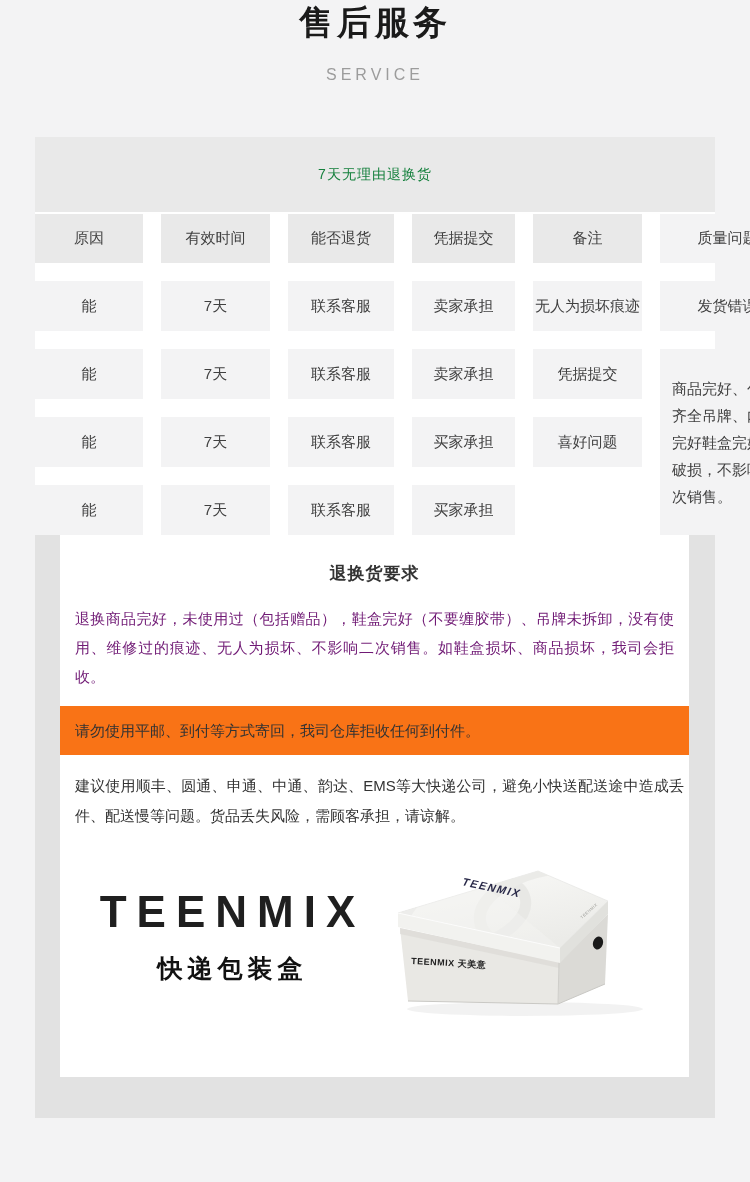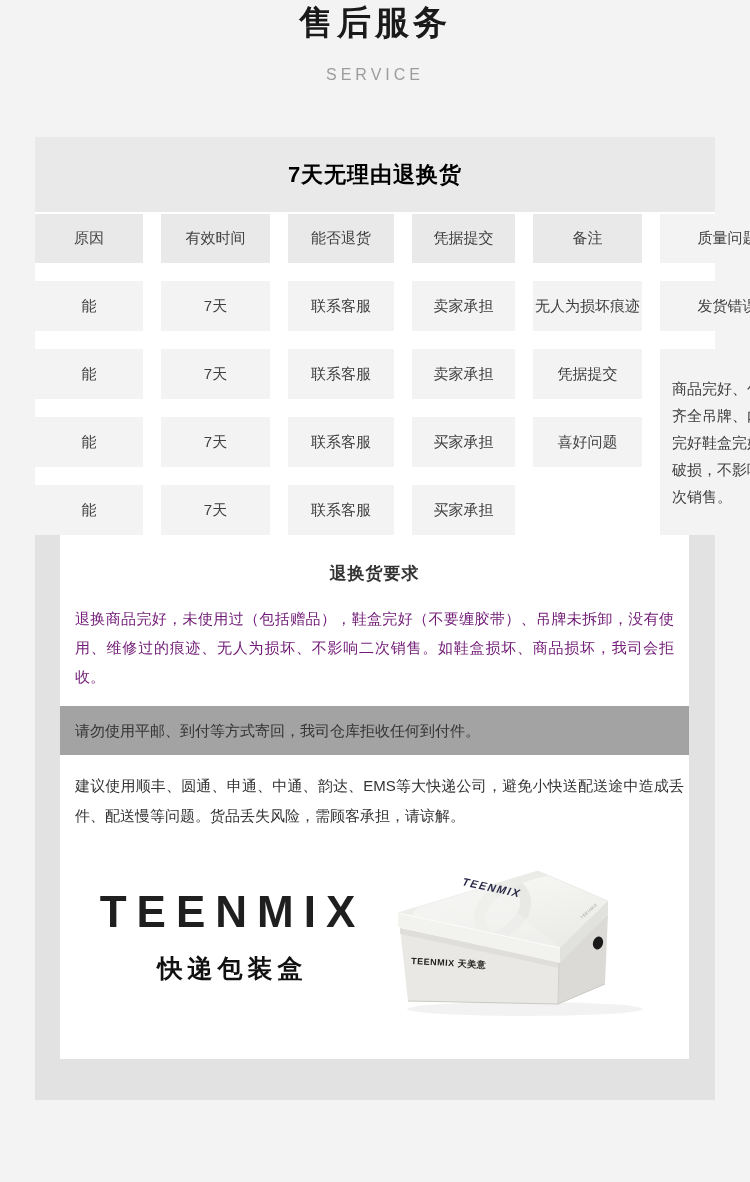--- a/index.html
+++ b/index.html
@@ -19,54 +19,54 @@
     margin-top:20px; font-size:16px; color:#9c9c9c; letter-spacing:4px;
   }
   .gray-card {
     width:680px; margin:53px auto 0 auto;
     background:#e2e2e2; padding-bottom:41px;
   }
   .table-area { background:#ffffff; display:flex; flex-direction:column; gap:2px; }
   .table-band {
     height:75px; background:#e9e9e9;
     display:flex; align-items:center; justify-content:center;
-    font-size:22px; font-weight:bold; color:#000000; letter-spacing:1px;
+    font-size:14px; font-weight:normal; color:#15803d; letter-spacing:1px;
   }
   .t-grid {
     display:grid;
     grid-template-columns:108px 109px 106px 103px 109px 135px;
     grid-template-rows:49px 50px 50px 50px 50px;
     gap:18px; background:#ffffff;
   }
   .t-grid > div {
     display:flex; align-items:center; justify-content:center;
     font-size:15px; color:#404040;
   }
   .th { background:#e9e9e9; }
   .td { background:#f3f3f4; }
   .td-merged {
     background:#f3f3f4; grid-column:6; grid-row:3/6;
     display:flex; align-items:center;
     padding:0 12px; text-align:left;
     font-size:15px; line-height:27px; color:#555555;
   }
   .white-panel {
-    margin:0 26px 0 25px; background:#ffffff; padding-bottom:38px;
+    margin:0 26px 0 25px; background:#ffffff; padding-bottom:56px;
   }
   .req-title {
     padding-top:27px; text-align:center;
     font-size:17px; font-weight:bold; color:#333333; letter-spacing:1px;
   }
   .req-p {
     margin:19px 15px 0 15px;
     font-size:15px; line-height:29px; color:#701a75;
     text-align:justify;
   }
   .note-band {
-    margin-top:15px; background:#a3a3a3;
+    margin-top:15px; background:#f97316;
     padding:14px 15px;
     font-size:15px; line-height:21px; color:#333333;
   }
   .req-p3 { margin:16px 5px 0 15px; font-size:15px; line-height:30px; color:#333333; text-align:justify; }
   .brand-row {
     margin-top:20px; display:flex; align-items:center;
   }
   .brand-left { flex:1; text-align:center; padding-left:10px; }
   .brand-logo {
     font-size:44px; font-weight:bold; color:#1f1f1f; letter-spacing:10px;

